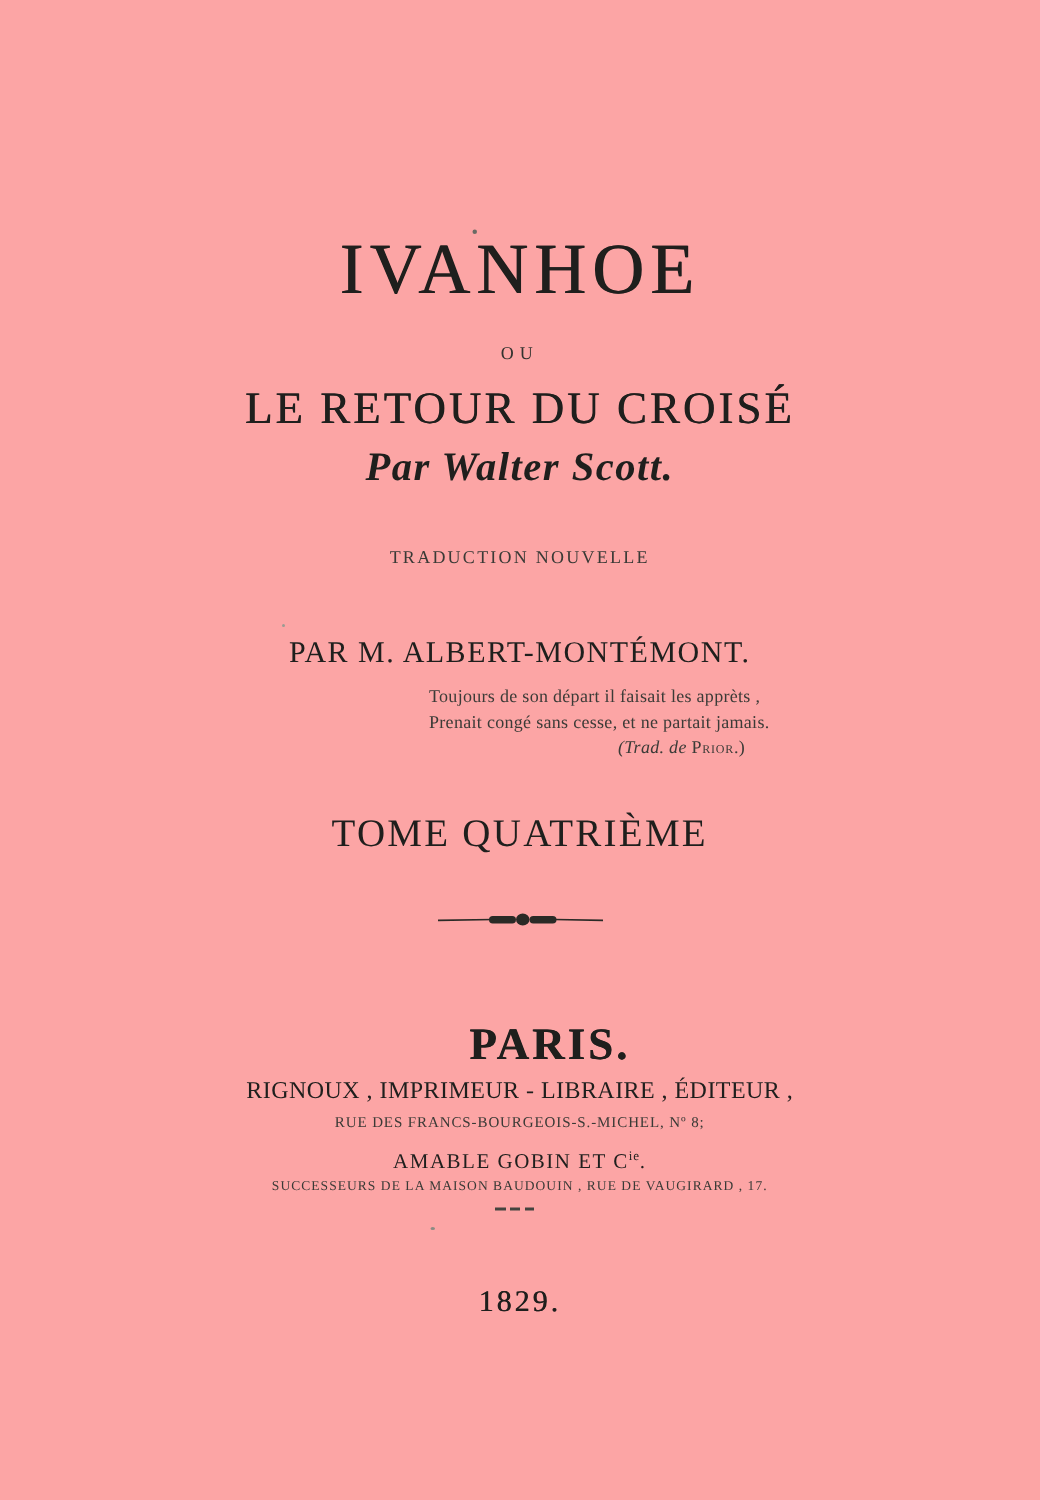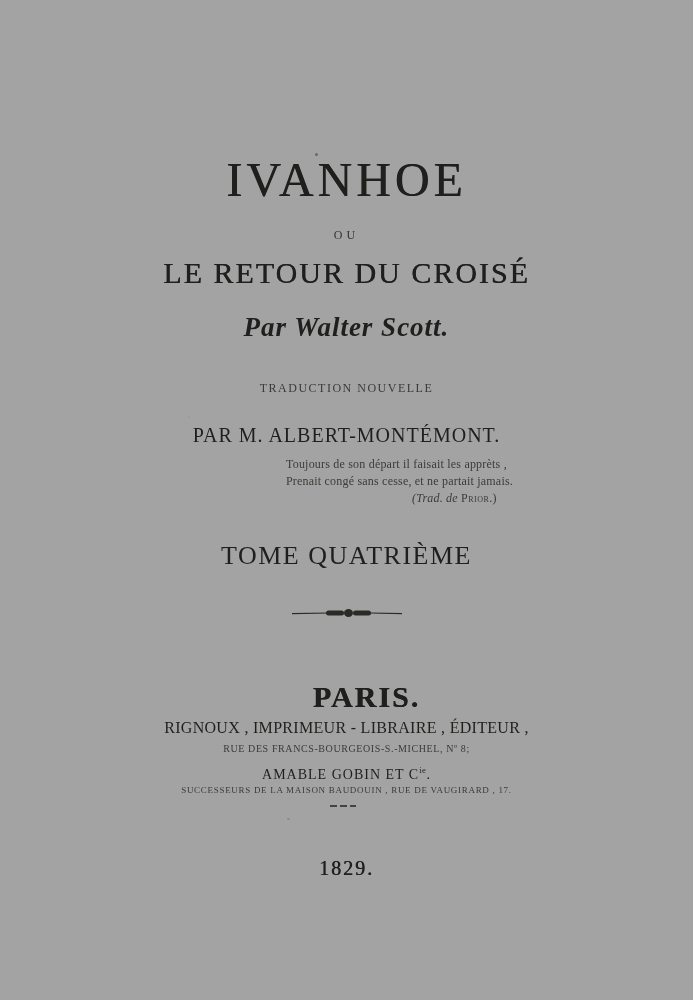--- a/index.html
+++ b/index.html
@@ -1,32 +1,32 @@
 <!DOCTYPE html>
 <html><head>
 <meta charset="utf-8">
 <style>
   html,body{margin:0;padding:0;background:#e8e8e8;}
   .page{
     position:relative;
     width:693px;height:1000px;
     margin:0 auto;
-    background:#a3a3a3;
+    background:#fca5a5;
     font-family:"Liberation Serif","DejaVu Serif",serif;
     color:#1f1f1d;
     overflow:hidden;
   }
   .block{position:absolute;left:0;width:100%;text-align:center;white-space:nowrap;}
   .thicken{text-shadow:0.4px 0 0 currentColor;}
 
   .title{top:152px;font-size:48px;letter-spacing:4px;}
   .connector{top:228px;font-size:12px;letter-spacing:4px;color:#33332f;}
   .subtitle{top:256px;font-size:30px;letter-spacing:2px;}
-  .author{top:312px;font-size:27px;font-weight:bold;font-style:italic;letter-spacing:1px;}
-  .trad-note{top:381px;font-size:12px;letter-spacing:1.5px;color:#3a3a36;}
+  .author{top:296px;font-size:27px;font-weight:bold;font-style:italic;letter-spacing:1px;}
+  .trad-note{top:364px;font-size:12px;letter-spacing:1.5px;color:#3a3a36;}
   .translator{top:424px;font-size:20px;letter-spacing:1px;}
 
   .epigraph{
     position:absolute;left:286px;top:456px;width:260px;
     font-size:12px;line-height:17px;text-align:left;
     color:#3b3b37;letter-spacing:0.2px;white-space:nowrap;
   }
   .epigraph .attr{text-indent:126px;}
   .epigraph .it{font-style:italic;}
   .epigraph .sc{font-variant:small-caps;letter-spacing:0.5px;}

